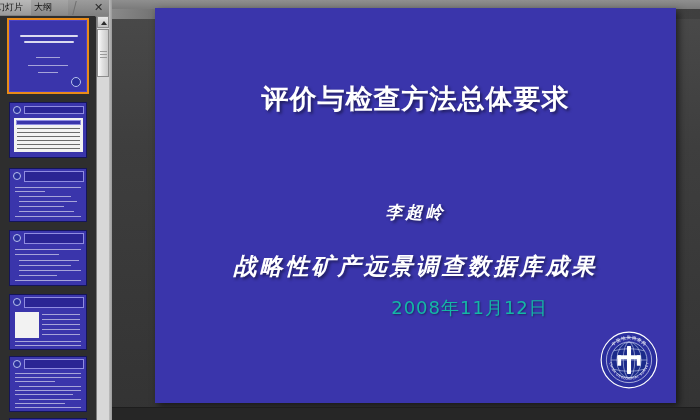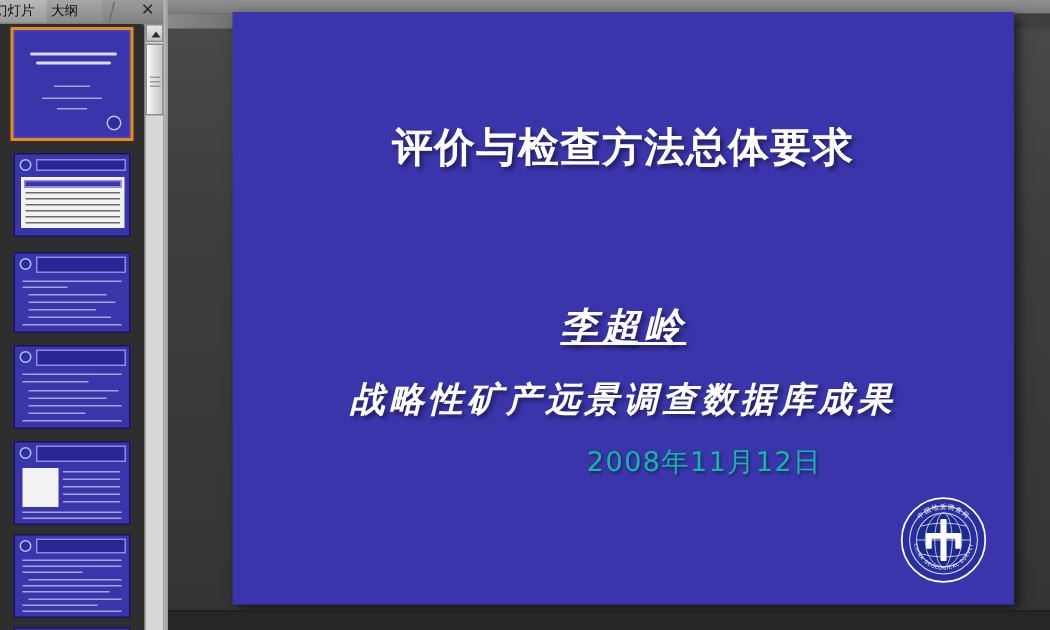--- a/index.html
+++ b/index.html
@@ -238,27 +238,26 @@
     font-family: "DejaVu Sans", "Liberation Sans", sans-serif;
   }
   #slide-title .title-line { display: block; }
 
   #slide-author {
     position: absolute;
     left: 0; top: 193px;
     width: 521px;
     text-align: center;
     color: #ffffff;
-    font-size: 25px;
+    font-size: 17px;
     font-weight: bold;
     font-style: italic;
     letter-spacing: 3px;
     text-shadow: 2px 2px 3px rgba(0,0,0,0.45);
     font-family: "DejaVu Sans", "Liberation Sans", sans-serif;
-    text-decoration: underline;
   }
   #slide-org {
     position: absolute;
     left: 0; top: 243px;
     width: 521px;
     text-align: center;
     color: #ffffff;
     font-size: 23px;
     font-weight: bold;
     font-style: italic;

